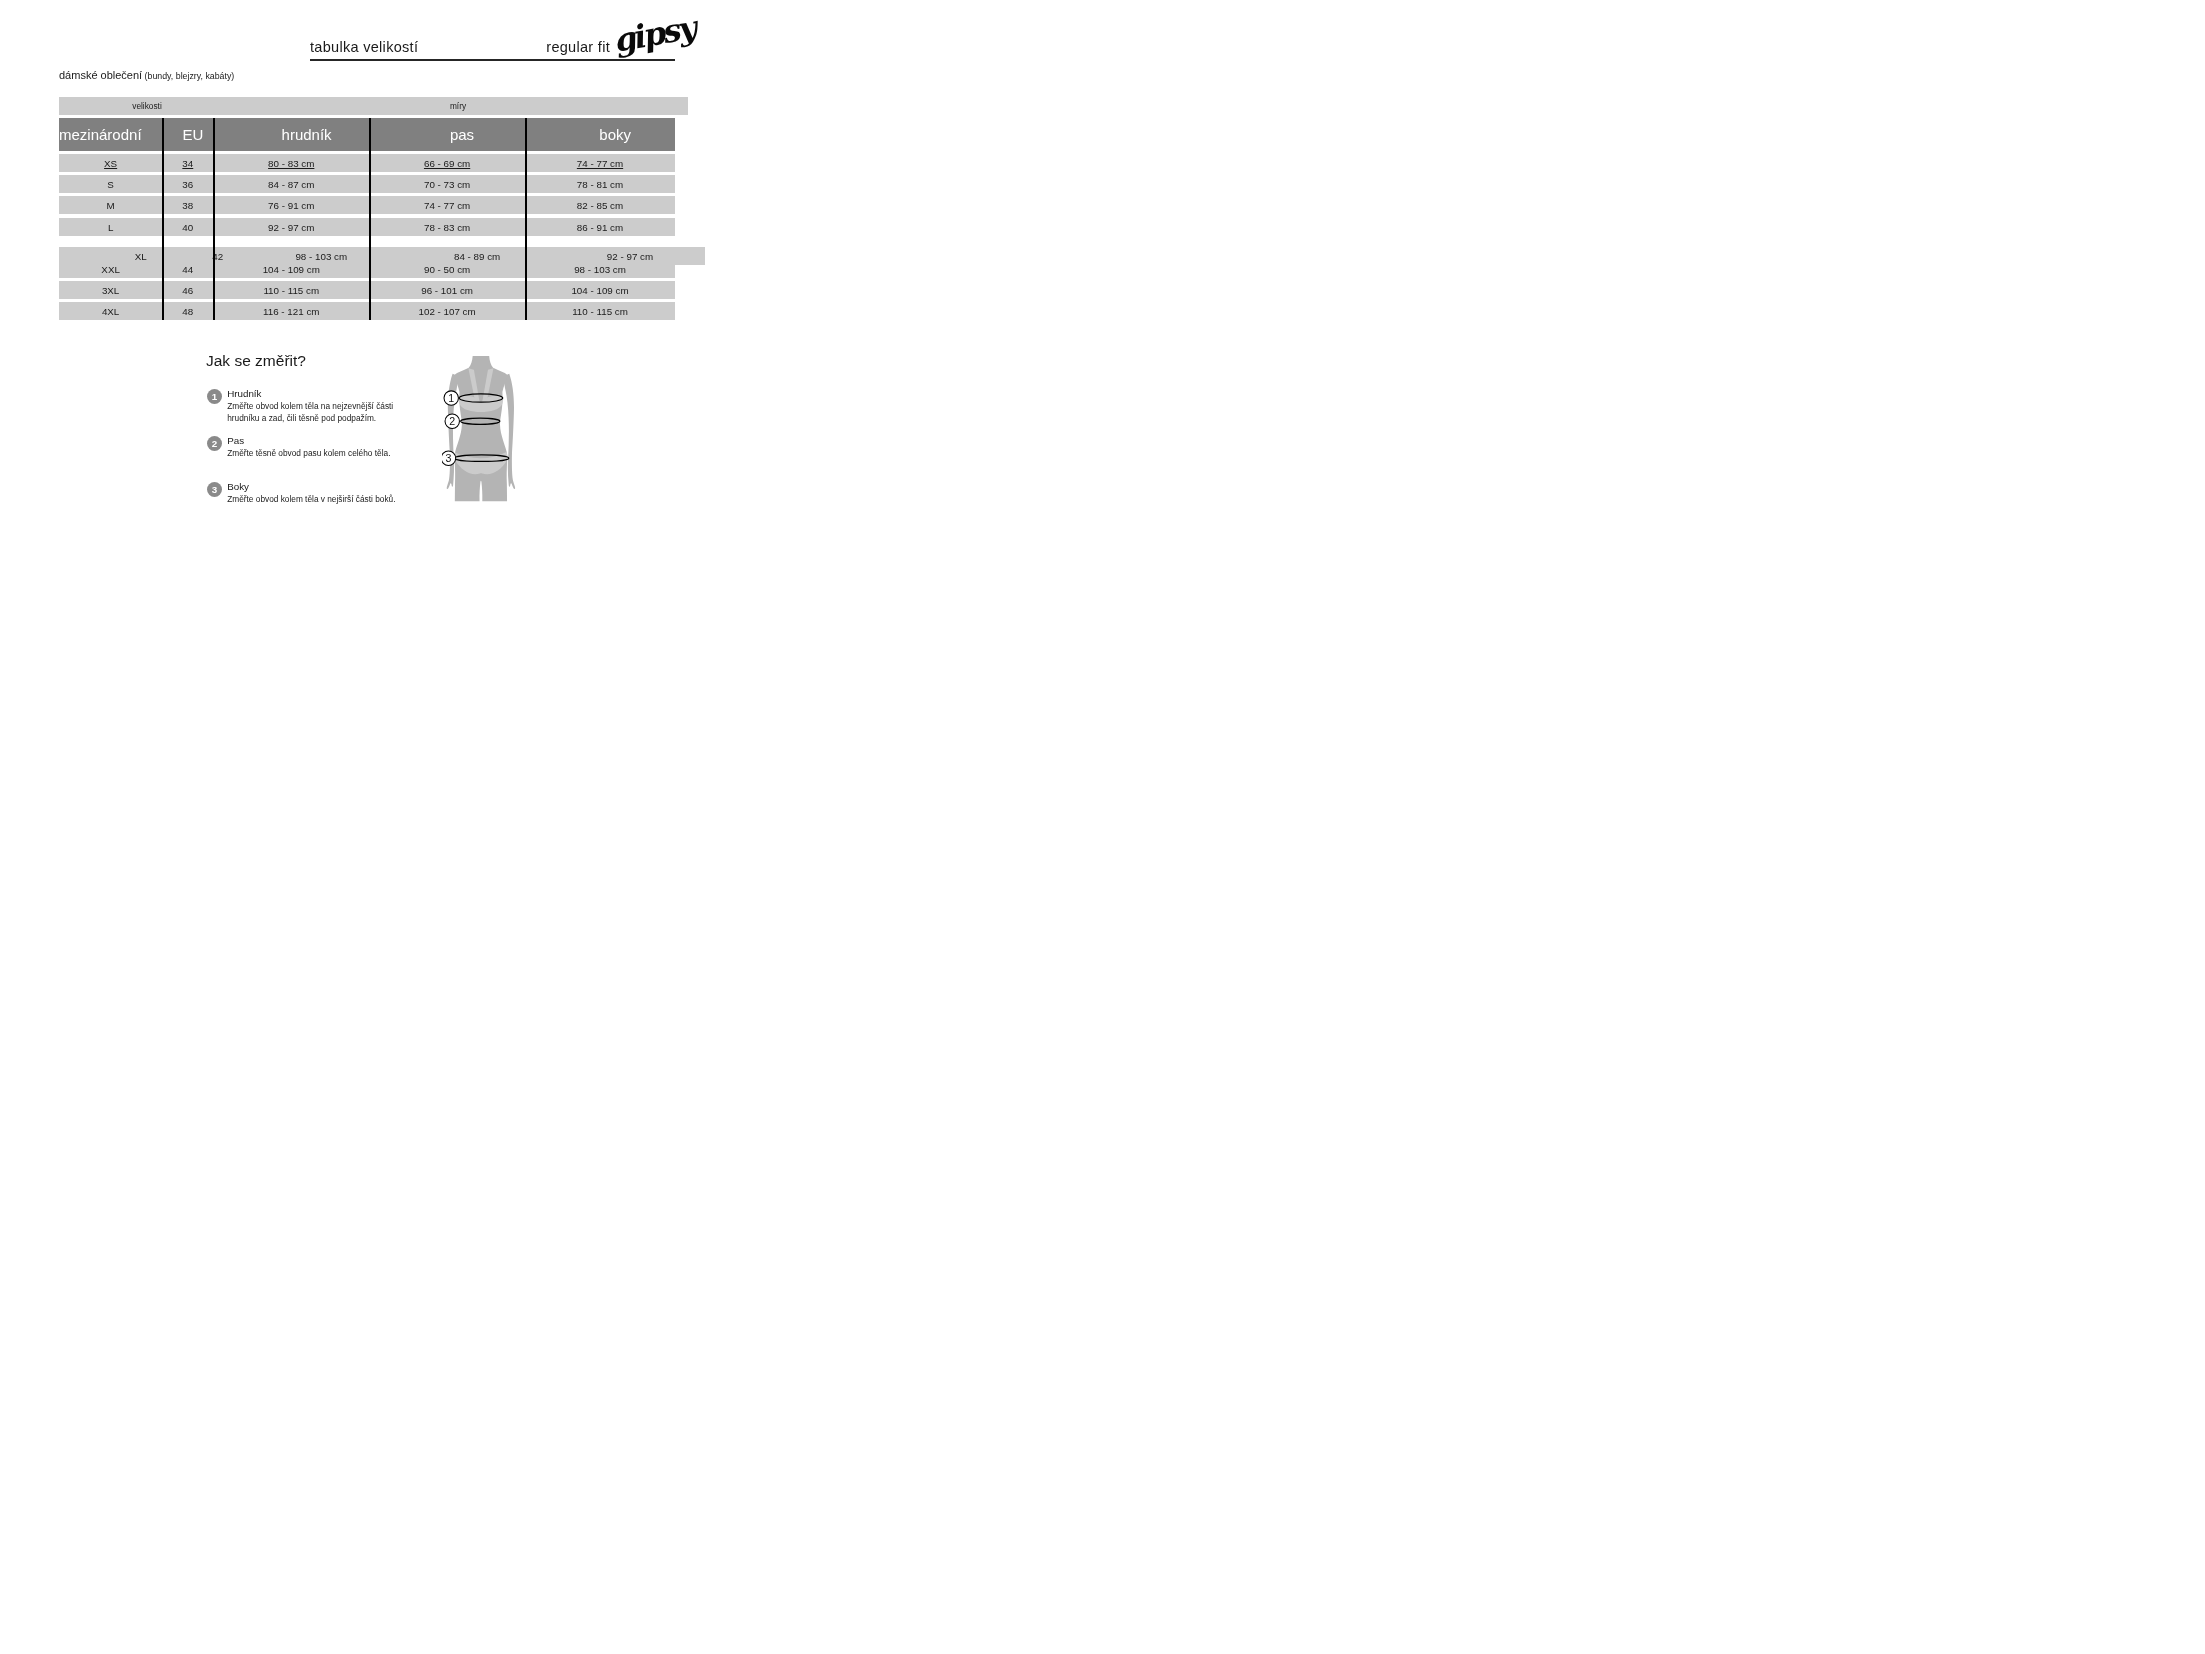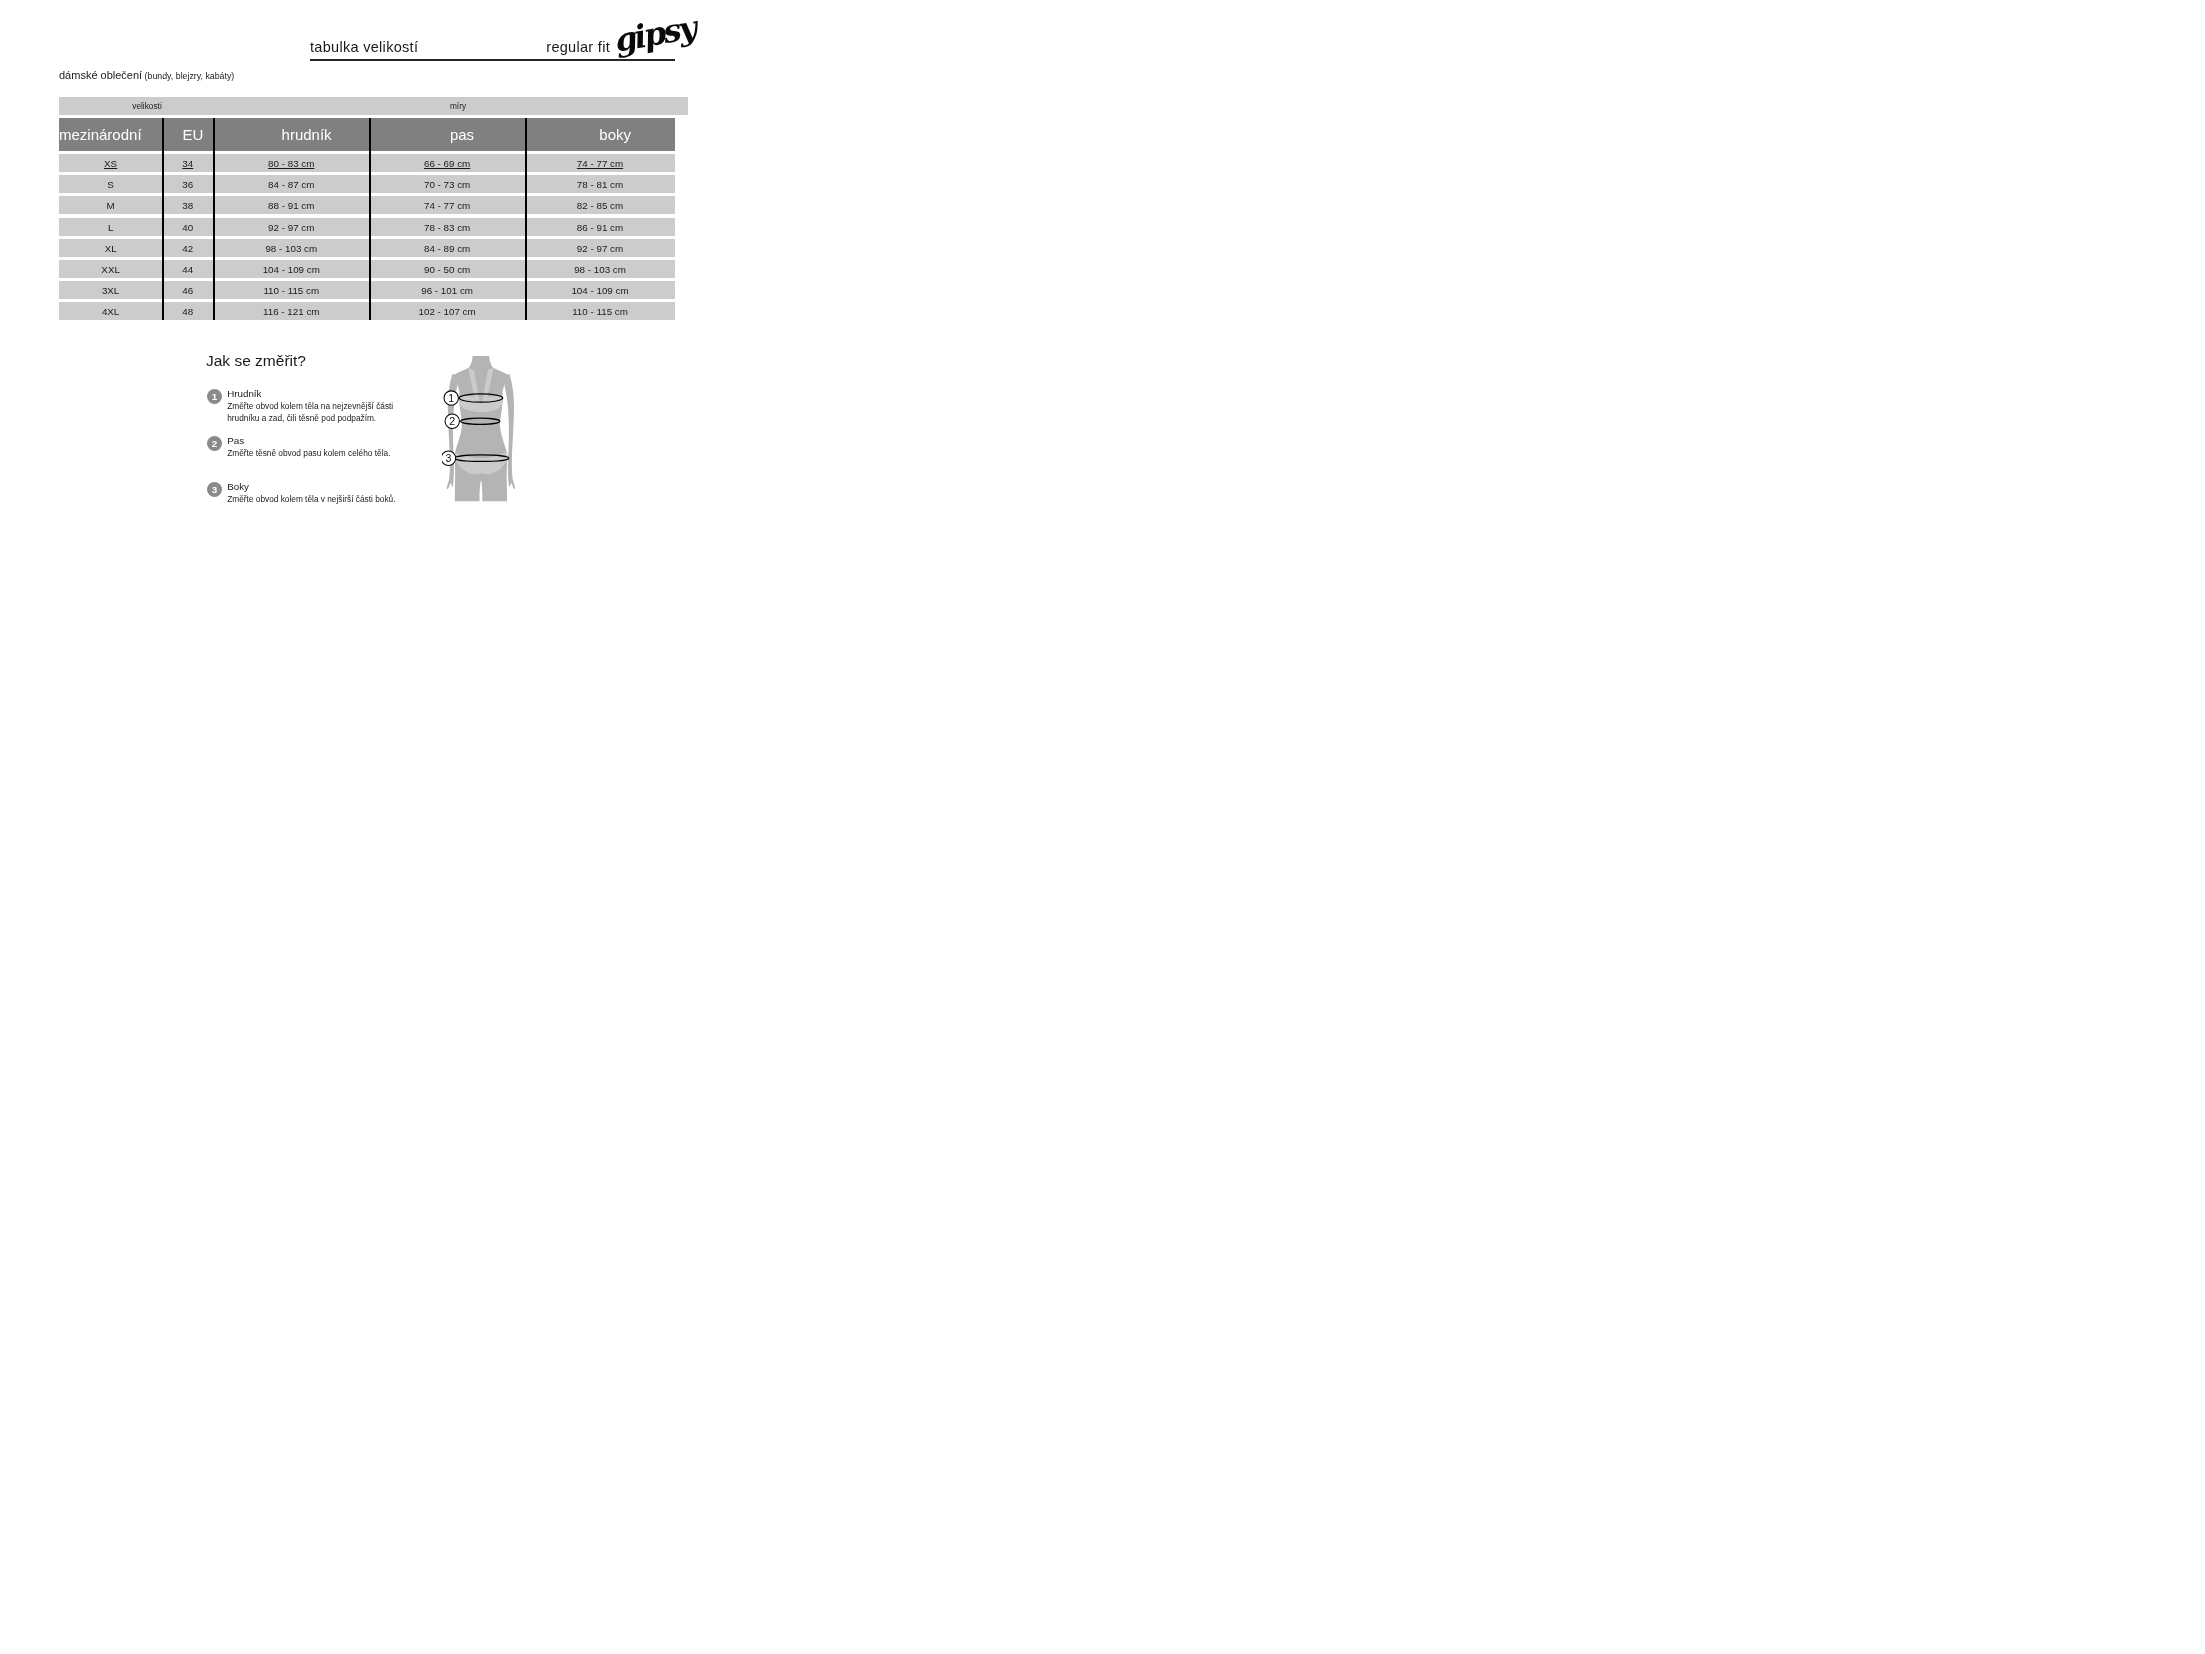--- a/index.html
+++ b/index.html
@@ -113,32 +113,32 @@
     <div class="trow" style="top: 21px;">
       <div class="cell c-intl">S</div>
       <div class="cell c-eu">36</div>
       <div class="cell c-chest">84 - 87 cm</div>
       <div class="cell c-waist">70 - 73 cm</div>
       <div class="cell c-hips">78 - 81 cm</div>
     </div>
     <div class="trow" style="top: 42px;">
       <div class="cell c-intl">M</div>
       <div class="cell c-eu">38</div>
-      <div class="cell c-chest">88 - 91 cm</div>
+      <div class="cell c-chest">76 - 91 cm</div>
       <div class="cell c-waist">74 - 77 cm</div>
       <div class="cell c-hips">82 - 85 cm</div>
     </div>
     <div class="trow" style="top: 64px;">
       <div class="cell c-intl">L</div>
       <div class="cell c-eu">40</div>
       <div class="cell c-chest">92 - 97 cm</div>
       <div class="cell c-waist">78 - 83 cm</div>
       <div class="cell c-hips">86 - 91 cm</div>
     </div>
-    <div class="trow" style="top: 85px;">
+    <div class="trow" style="top: 93px; padding-left: 30px;">
       <div class="cell c-intl">XL</div>
       <div class="cell c-eu">42</div>
       <div class="cell c-chest">98 - 103 cm</div>
       <div class="cell c-waist">84 - 89 cm</div>
       <div class="cell c-hips">92 - 97 cm</div>
     </div>
     <div class="trow" style="top: 106px;">
       <div class="cell c-intl">XXL</div>
       <div class="cell c-eu">44</div>
       <div class="cell c-chest">104 - 109 cm</div>

